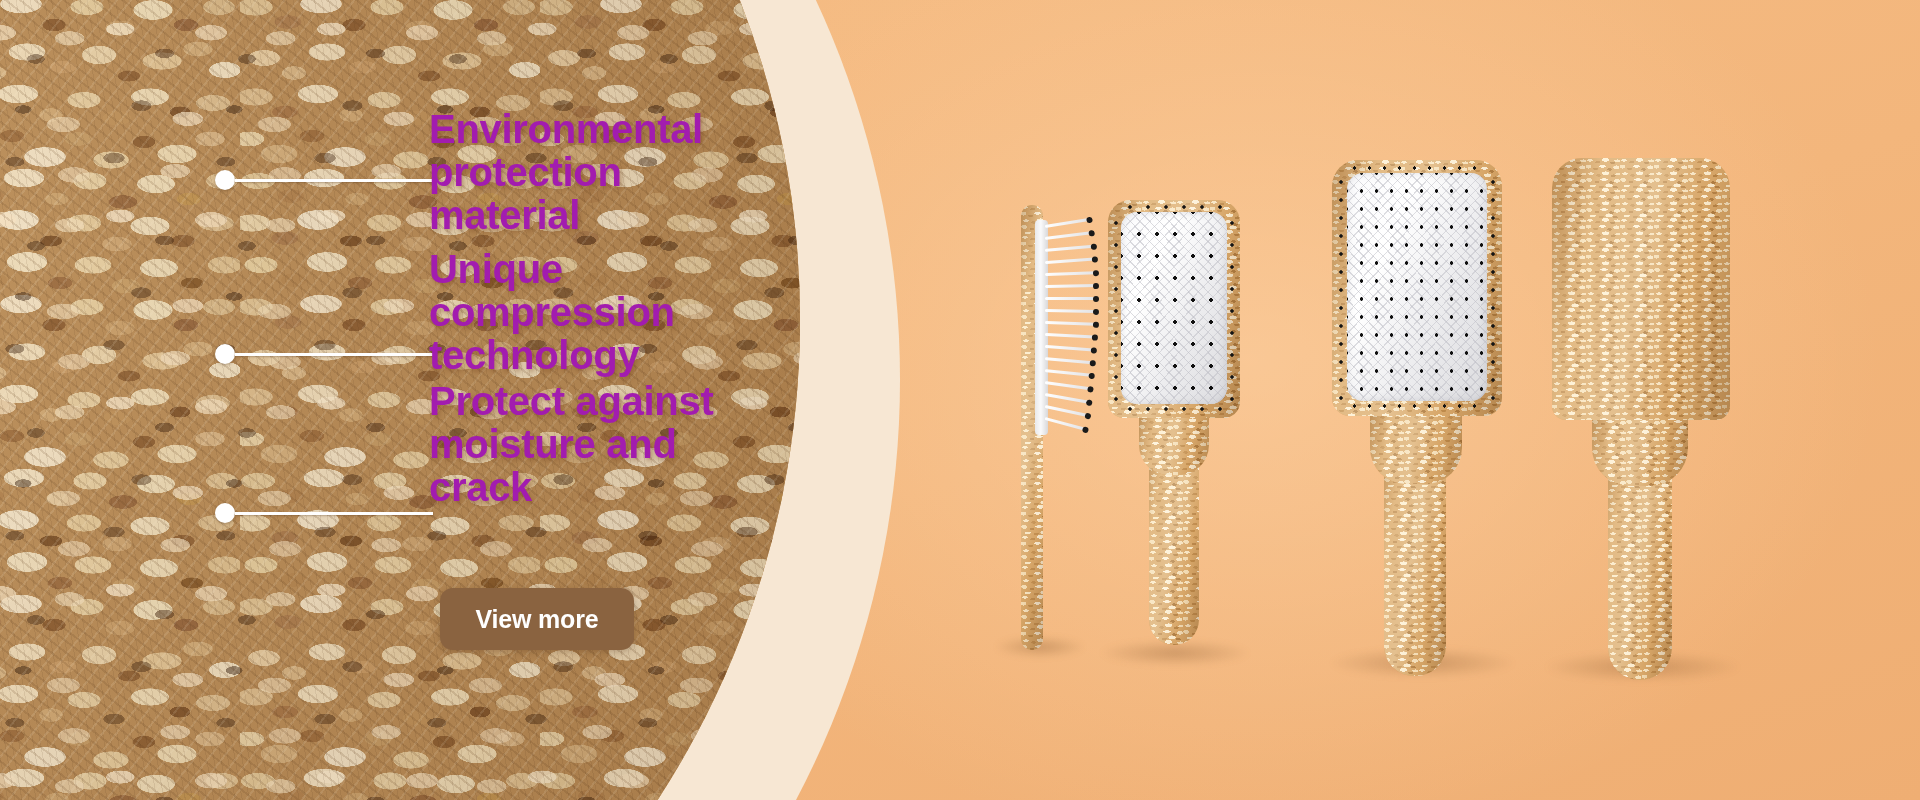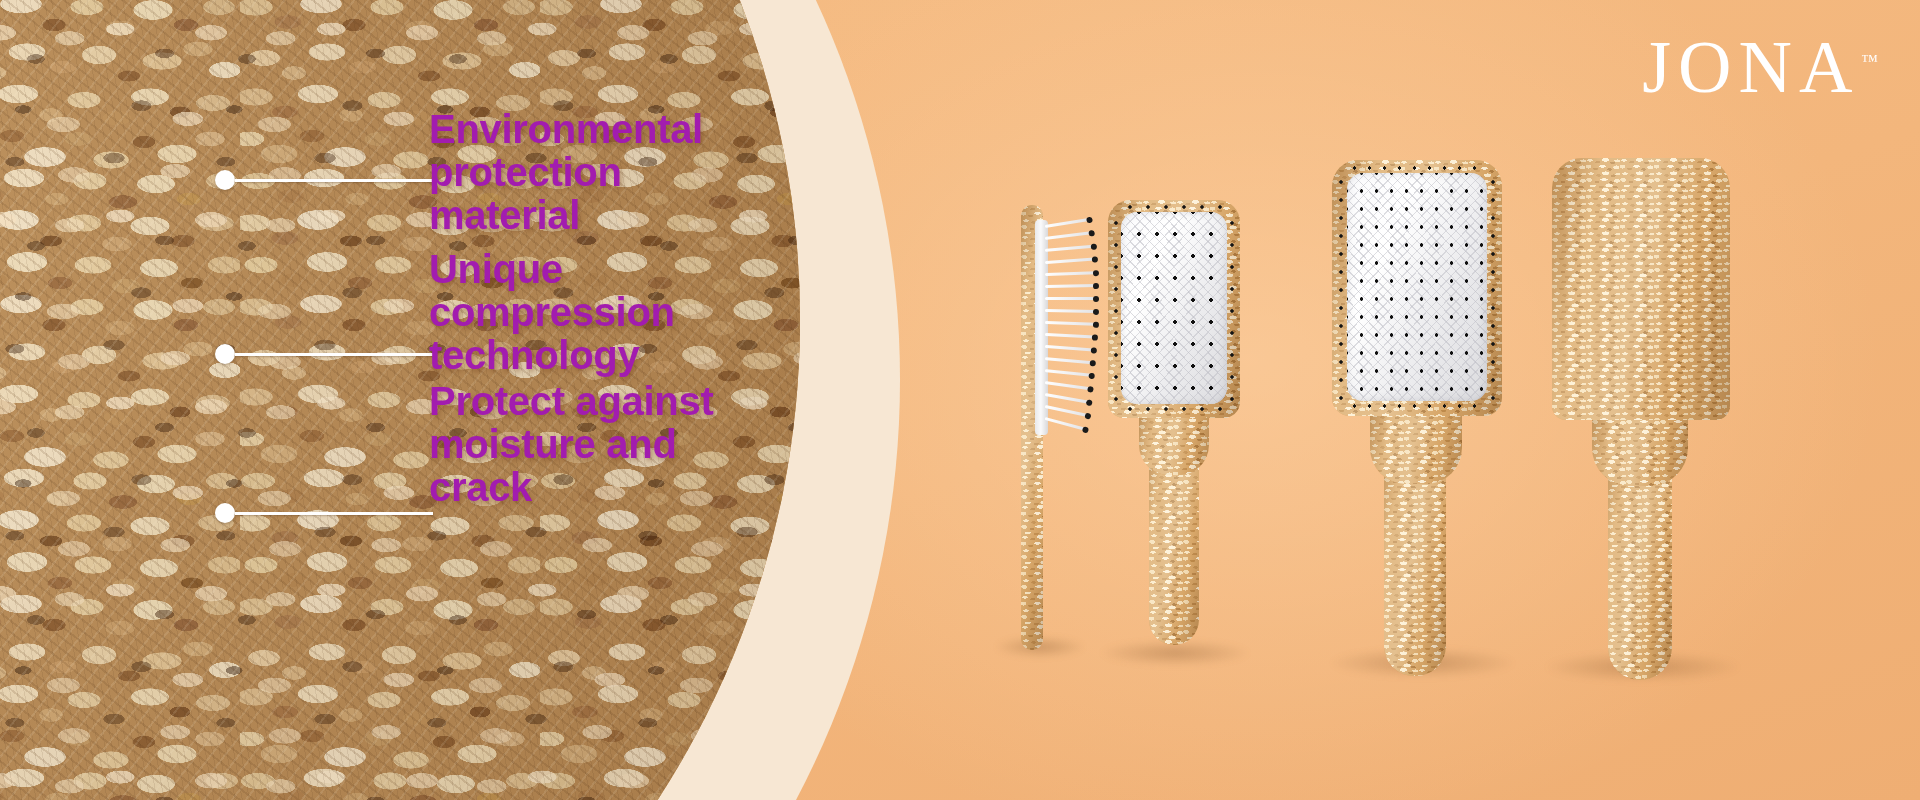--- a/index.html
+++ b/index.html
@@ -407,24 +407,22 @@
       <div class="marker">
         <span class="dot"></span>
         <span class="rule"></span>
       </div>
       <div class="feature-text">Protect against
 moisture and crack</div>
     </div>
 
   </div>
 
-
-  <div class="logo">
-    <span>JONA</span><span class="tm">™</span>
-  </div>
+  <button class="cta">View more</button>
+
 
   <div class="brushes">
 
     <div class="shadow" style="left:995px; top:636px; width:90px; height:22px;"></div>
     <div class="shadow" style="left:1100px; top:640px; width:150px; height:26px;"></div>
     <div class="shadow" style="left:1330px; top:648px; width:185px; height:30px;"></div>
     <div class="shadow" style="left:1545px; top:652px; width:195px; height:30px;"></div>
 
     <div class="brush" id="brush-1">
       <div class="b1-stick mat">

